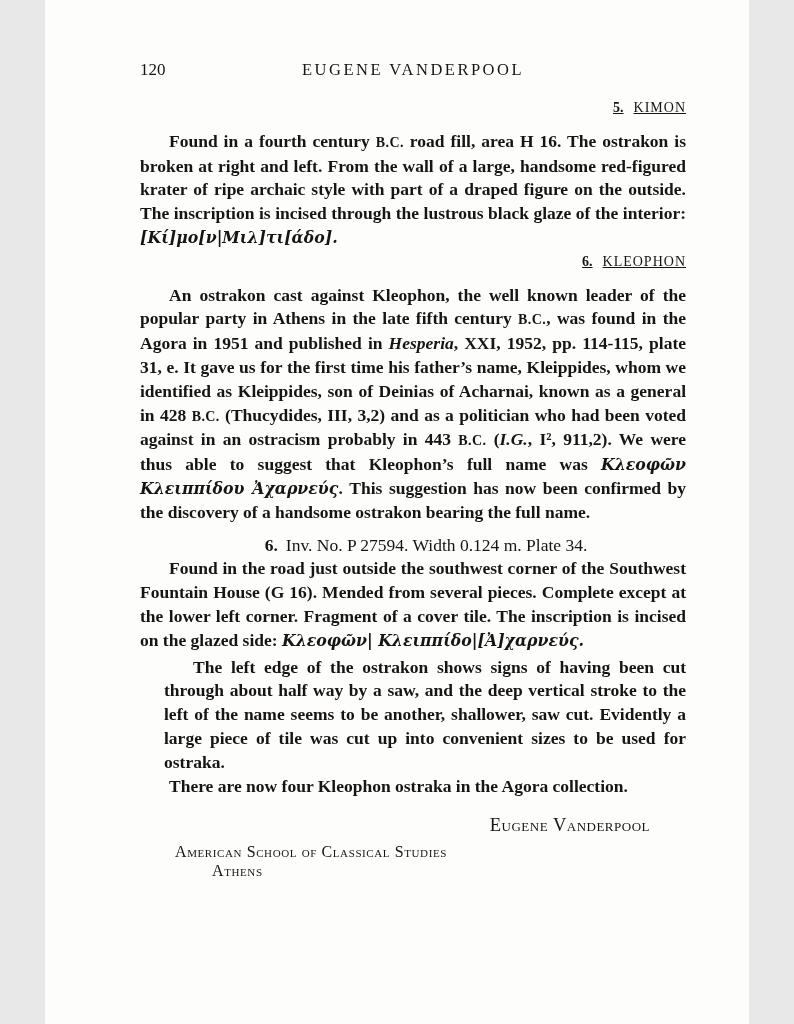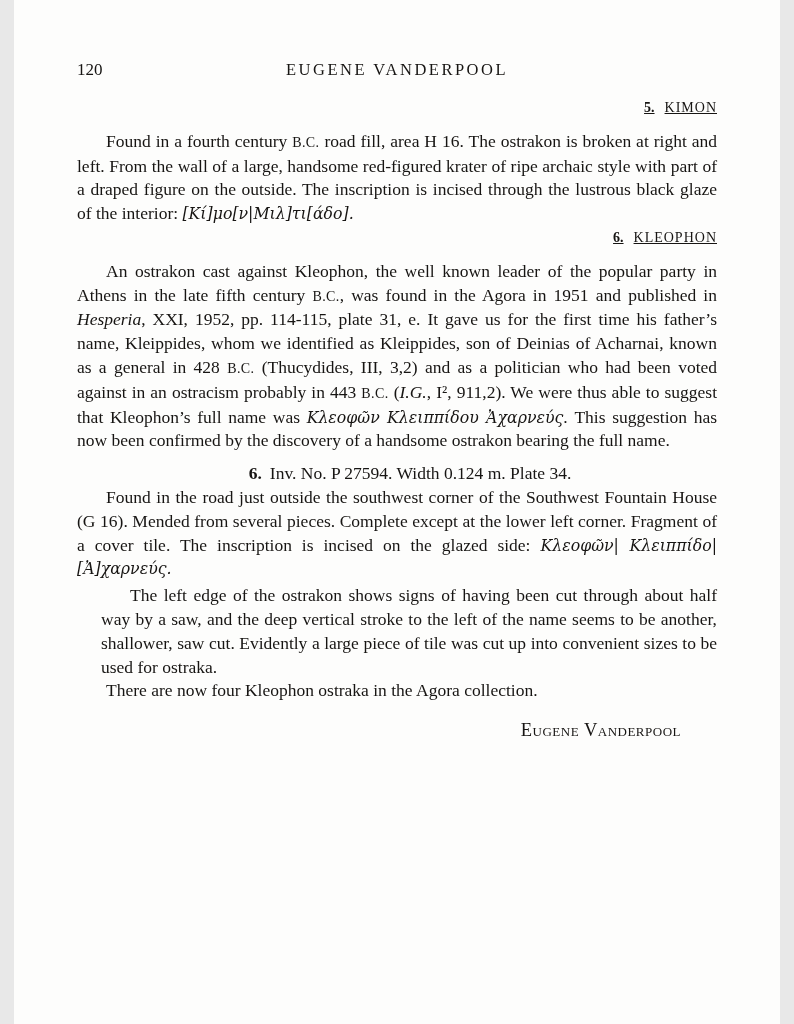--- a/index.html
+++ b/index.html
@@ -2,30 +2,30 @@
 <html><head>
 <meta charset="utf-8">
 <style>
   html, body {
     margin: 0;
     padding: 0;
     background: #e8e8e8;
   }
   .page {
     position: relative;
-    width: 766px;
+    width: 704px;
     height: 1024px;
     margin: 0 auto;
     background: #fdfdfc;
     color: #171513;
     font-family: "Liberation Serif", "DejaVu Serif", serif;
     font-size: 17.5px;
     line-height: 23.8px;
     box-sizing: border-box;
-    padding: 58px 63px 0 63px;
+    padding: 58px 63px 0 95px;
     overflow: hidden;
   }
   .running-header {
     position: relative;
     height: 24px;
     margin-bottom: 14px;
   }
   .page-num {
     position: absolute;
     left: 0;
@@ -59,20 +59,21 @@
     text-indent: 26px;
   }
   .inv-line .inv-num {
     font-weight: bold;
     margin-right: 8px;
   }
   .body-para {
     margin: 0;
     text-align: justify;
     text-indent: 29px;
+    font-weight: bold;
   }
   .space-above-small { margin-top: 3px; margin-left: 24px; }
   .space-above-section { margin-top: 0; }
   .space-above-entry { margin-top: 9px; text-align: center; }
   .seg-n { }
   .seg-sc { font-size: 0.8em; letter-spacing: 0.4px; }
   .seg-it { font-style: italic; }
   .seg-gk { font-style: italic; font-family: "DejaVu Serif", serif; font-size: 0.9em; }
   .signature-block {
     margin-top: 16px;
@@ -124,14 +125,18 @@
   <p class="body-para"><span class="seg-n">Found in the road just outside the southwest corner of the Southwest Fountain House (G 16).  Mended from several pieces.  Complete except at the lower left corner. Fragment of a cover tile.  The inscription is incised on the glazed side: </span><span class="seg-gk">Κλεοφῶν| Κλειππίδο|[Ἀ]χαρνεύς.</span></p>
 
   <p class="body-para space-above-small"><span class="seg-n">The left edge of the ostrakon shows signs of having been cut through about half way by a saw, and the deep vertical stroke to the left of the name seems to be another, shallower, saw cut.  Evidently a large piece of tile was cut up into convenient sizes to be used for ostraka.</span></p>
 
   <p class="body-para"><span class="seg-n">There are now four Kleophon ostraka in the Agora collection.</span></p>
 
   <div class="signature-block">
     <span class="signature">Eugene Vanderpool</span>
   </div>
 
+  <div class="affiliation-block">
+    <div class="affiliation-line1">American School of Classical Studies</div>
+    <div class="affiliation-line2">Athens</div>
+  </div>
 
 </div>
 
 </body></html>

